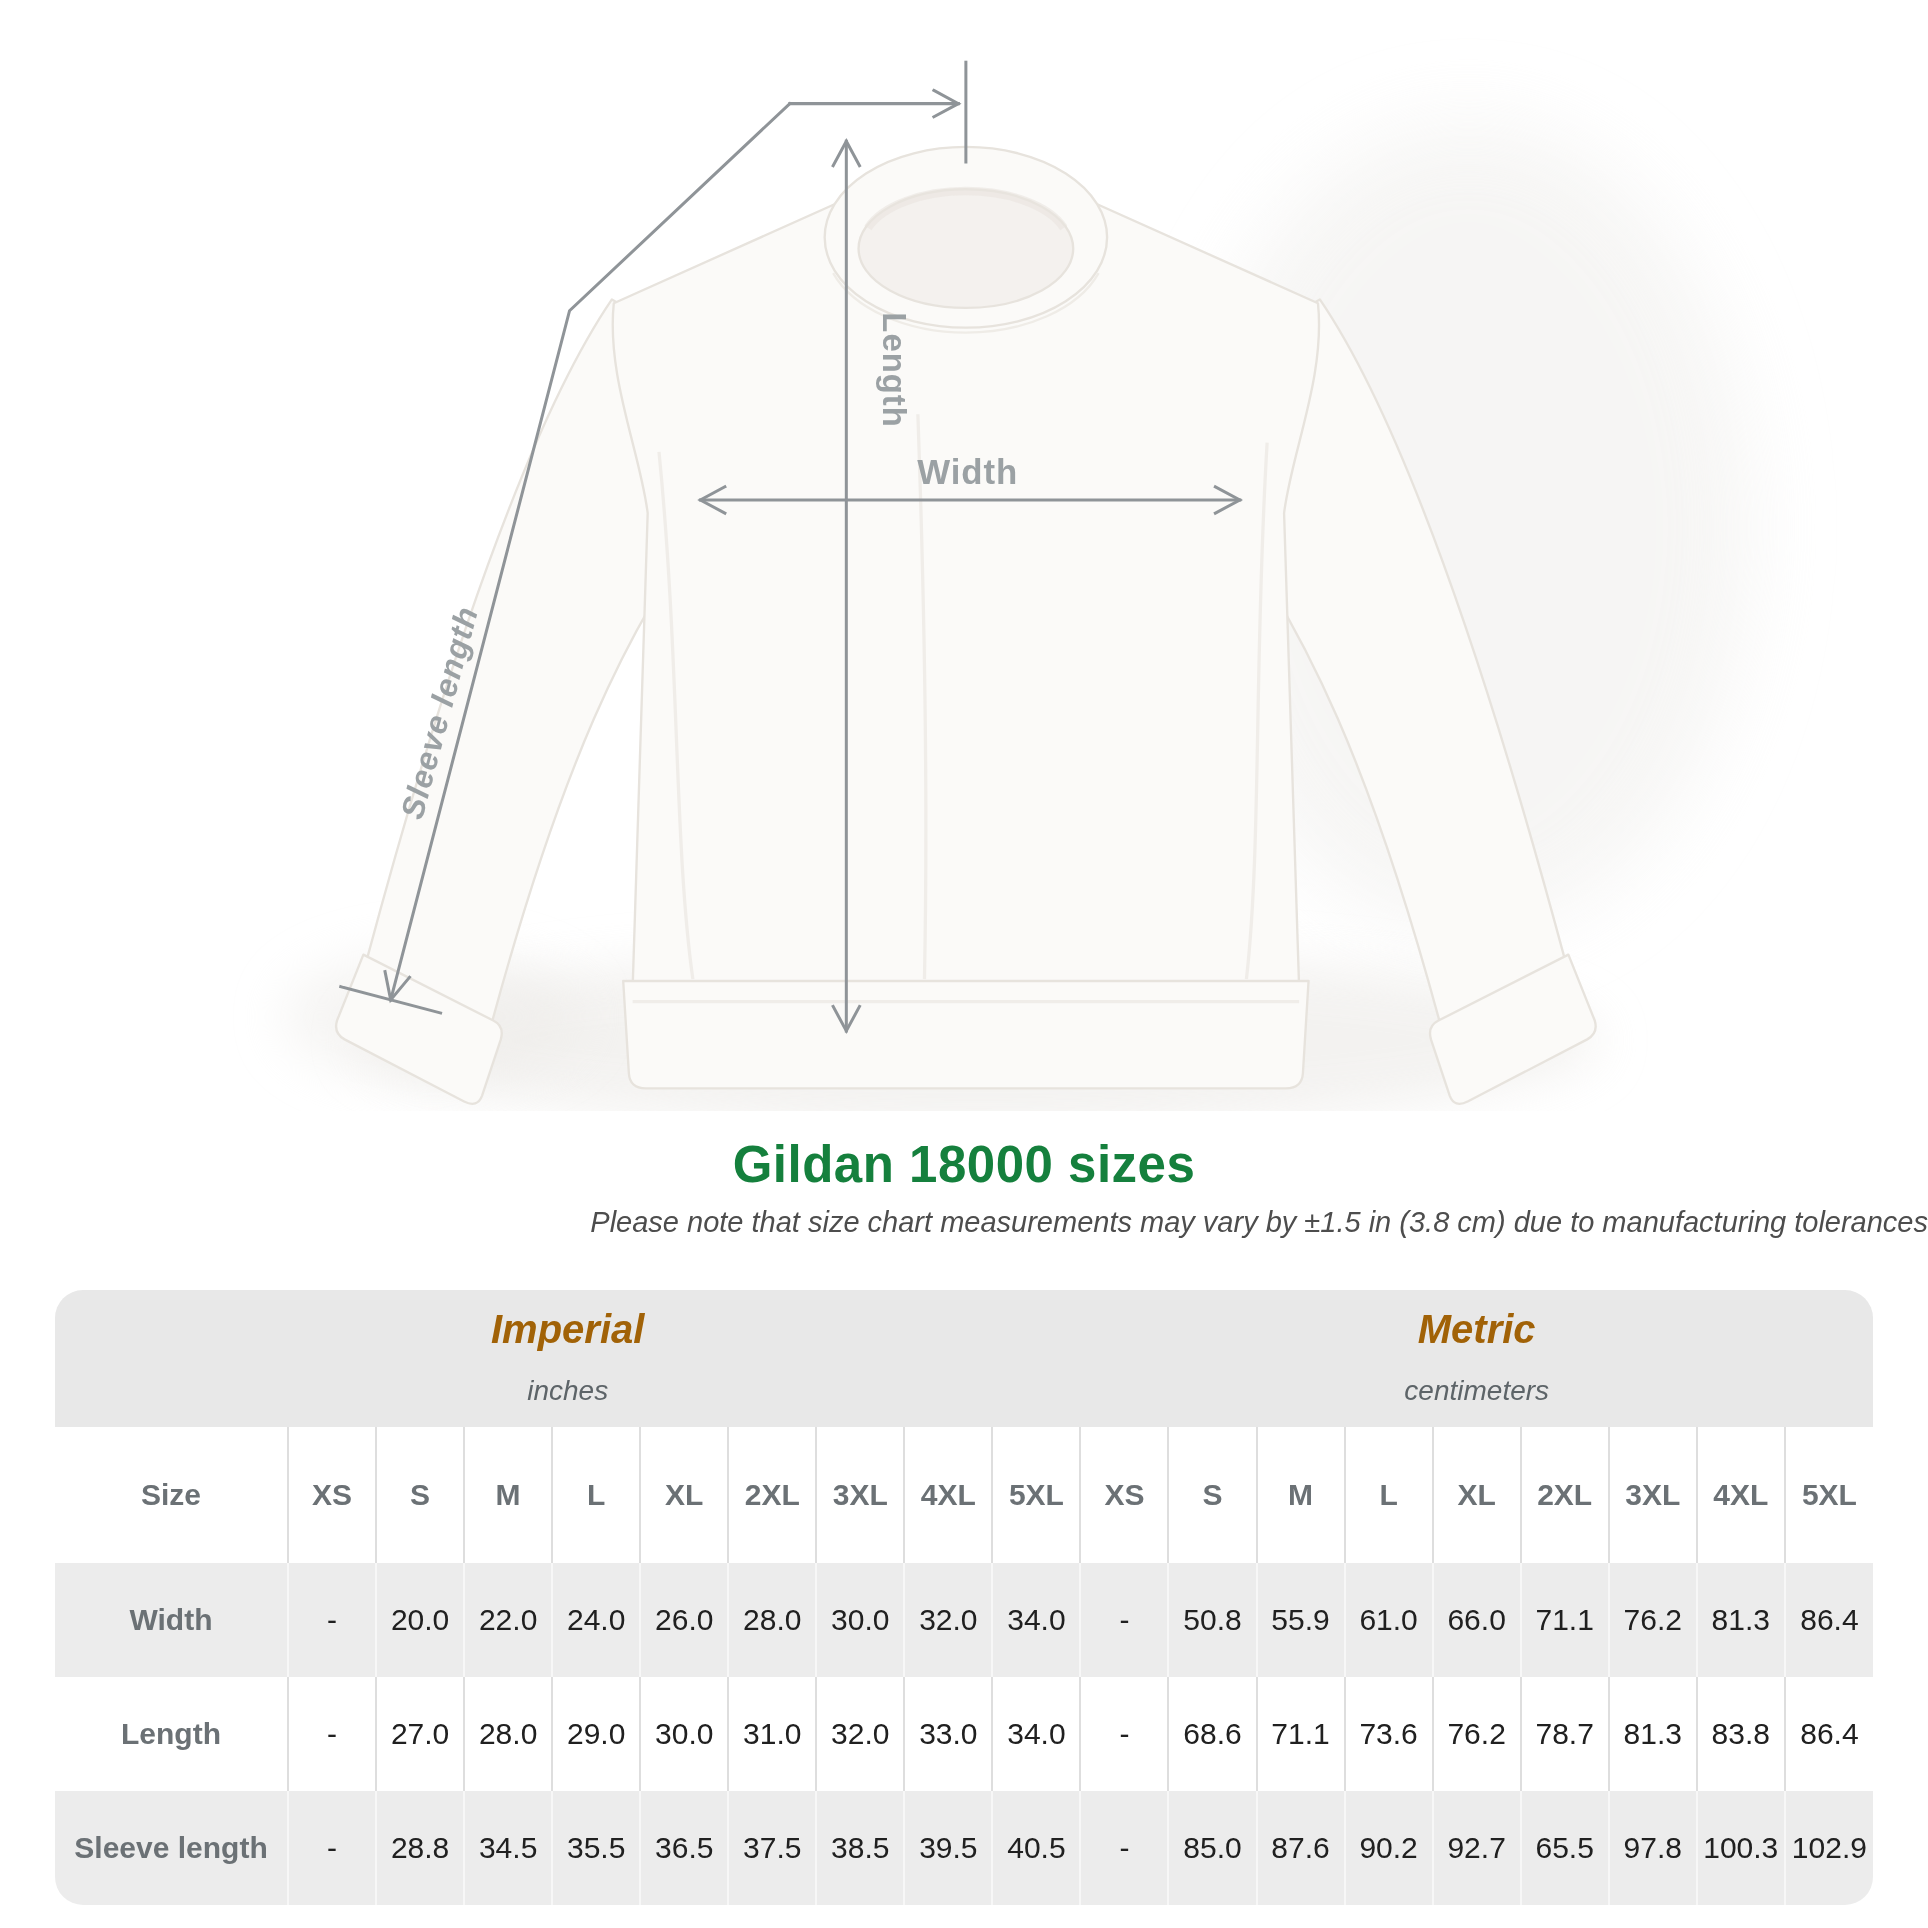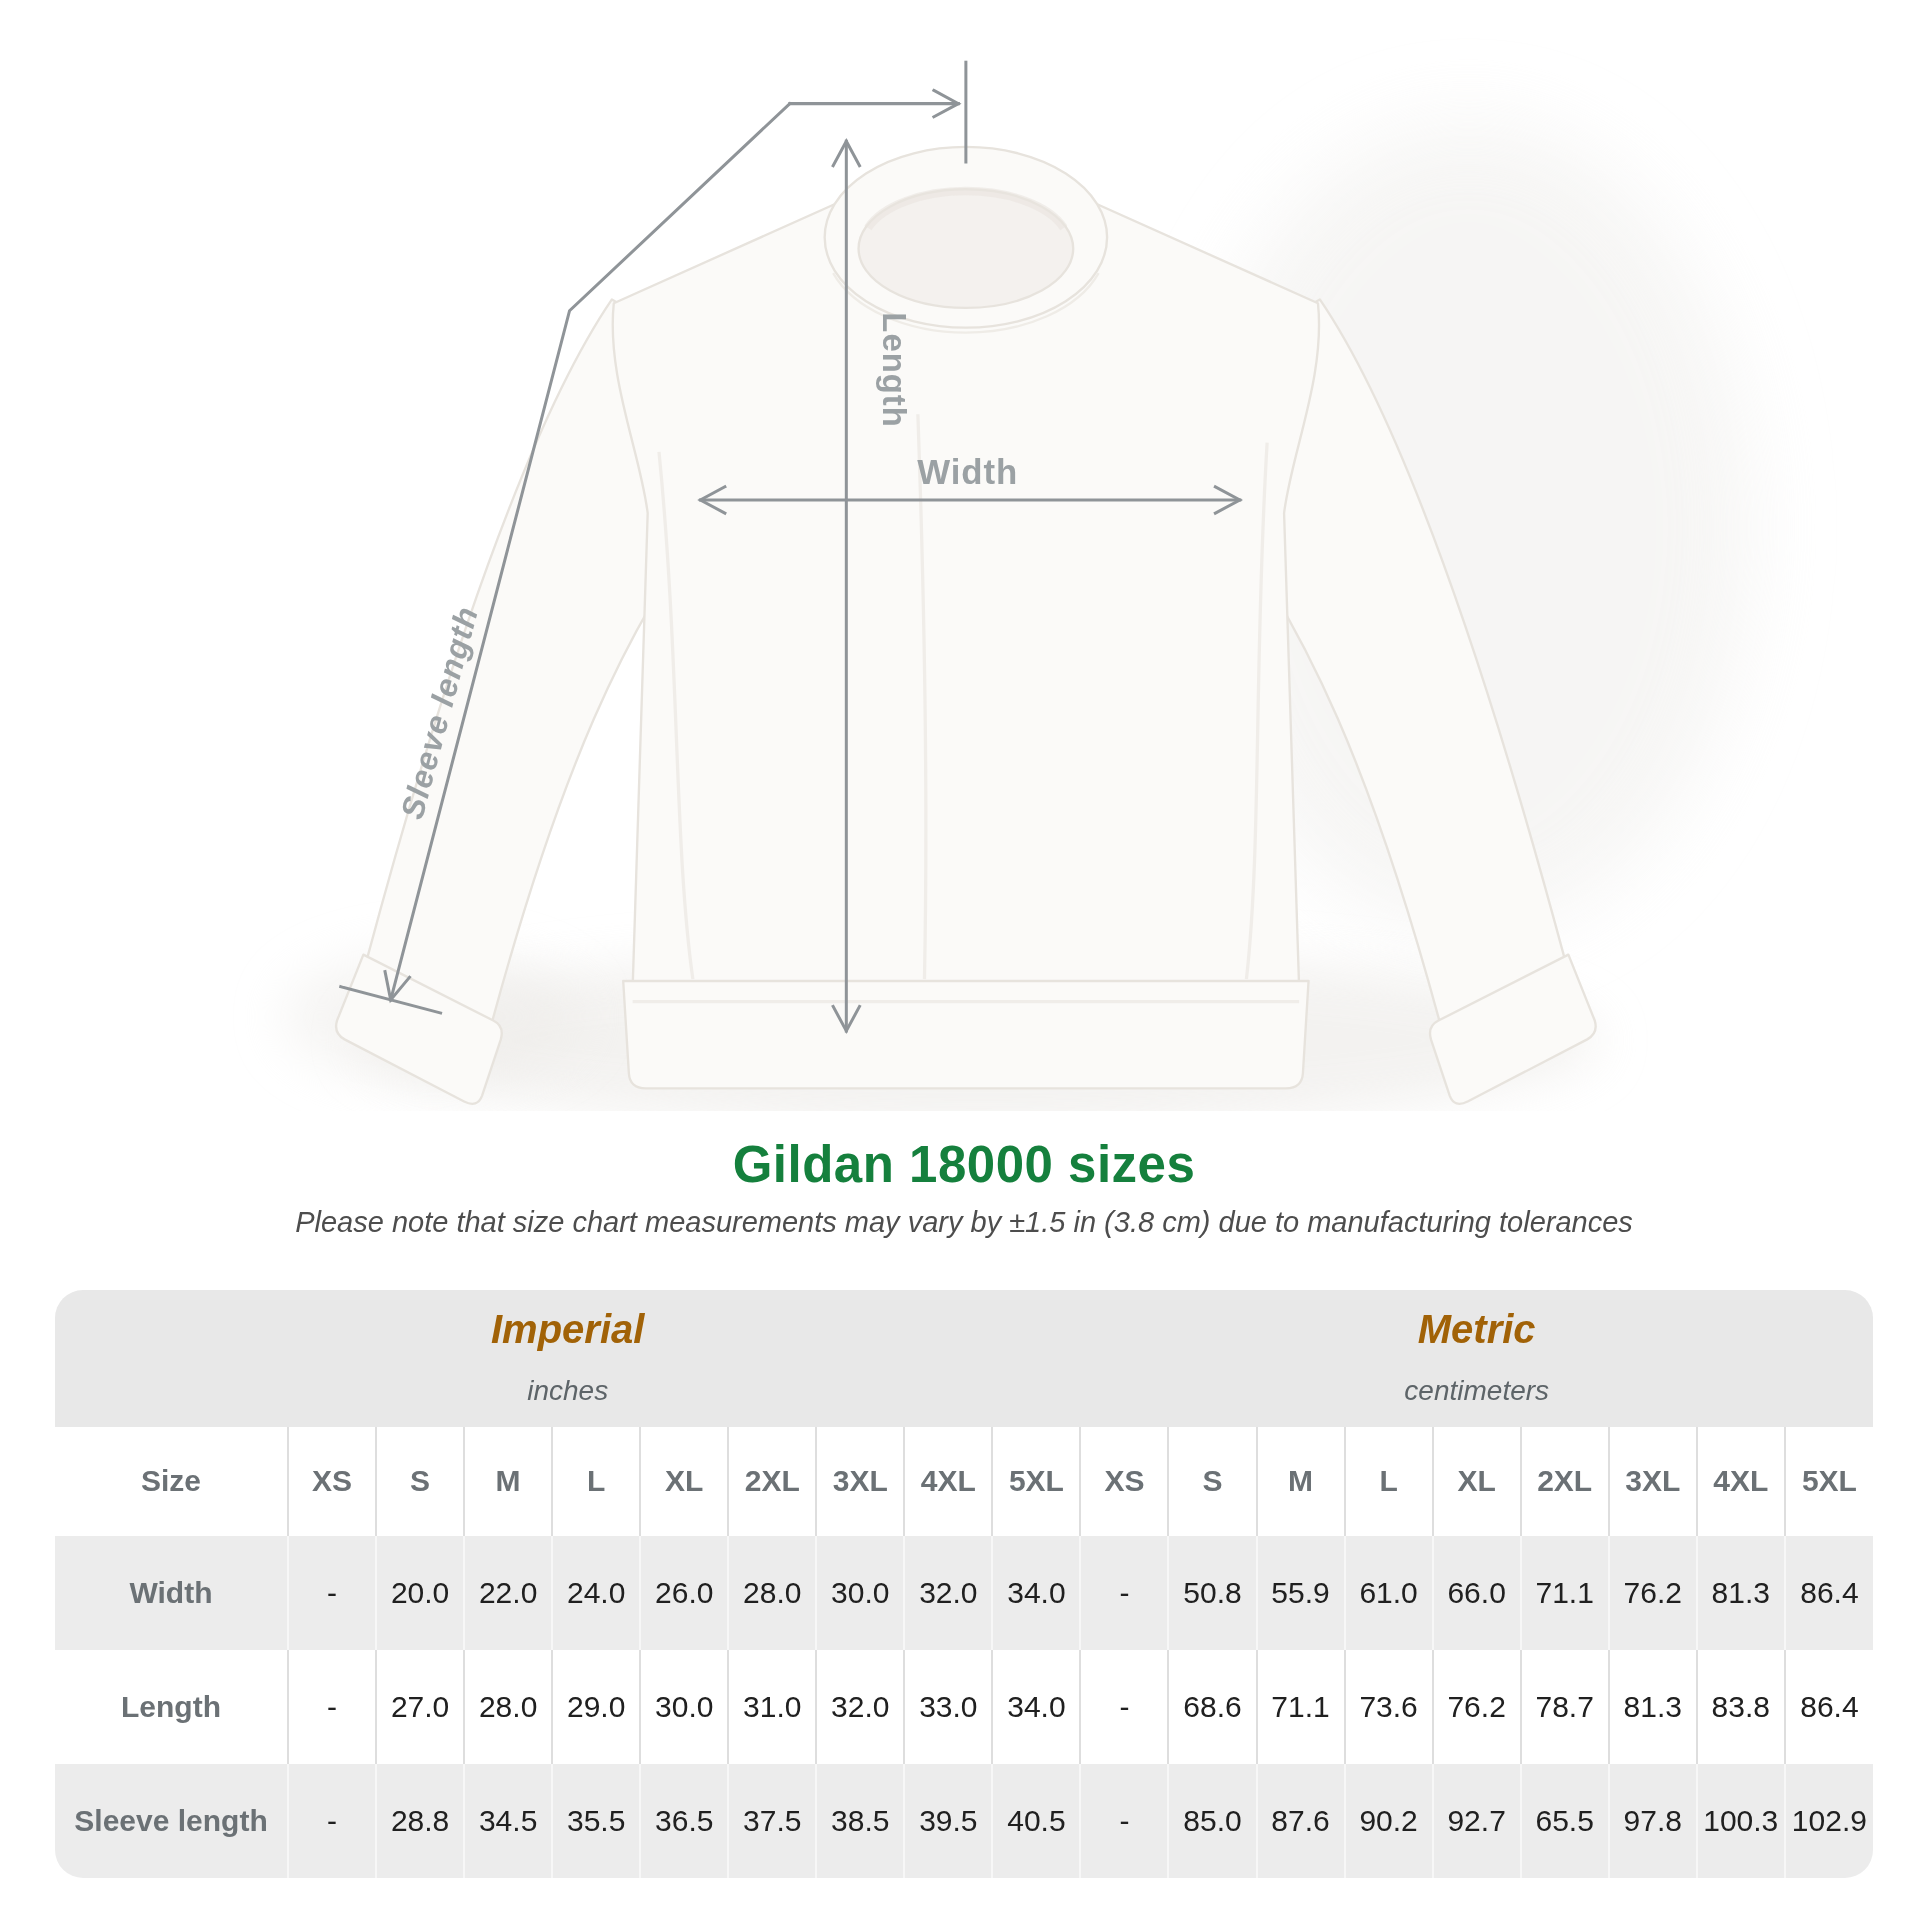--- a/index.html
+++ b/index.html
@@ -14,21 +14,21 @@
   .figure svg { display:block; }
 
   .page-title {
     margin:24.5px 0 9.4px 0;
     text-align:center;
     font-size:51px; line-height:58px;
     font-weight:bold; color:#15803d;
     letter-spacing:0.5px;
   }
   .page-subtitle {
-    margin:0; text-align:center;
+    margin:0; text-align:right;
     font-style:italic; font-size:29px; line-height:38px;
     color:#4d4d4d;
   }
 
   .table-wrap {
     margin:49px 55px 0 55px;
     border-radius:28px;
     overflow:hidden;
     background:#ffffff;
   }
@@ -41,21 +41,21 @@
     text-align:center; vertical-align:middle;
     padding:0; font-size:30px;
   }
   
   tr.band-row { height:137px; }
   tr.band-row th { background:#e8e8e8; }
   .g-label { font-size:40px; font-weight:bold; font-style:italic; color:#a16207; line-height:45px; }
   .g-unit  { font-size:28px; font-weight:normal; font-style:italic; color:#5d6468; line-height:36px; margin-top:21px; }
 
   
-  tr.sizes-row { height:109px; background:#ffffff; }
+  tr.sizes-row { height:136px; background:#ffffff; }
   tr.sizes-row th { font-weight:bold; color:#6b7175; border-left:2.8px solid #dedede; }
   tr.sizes-row th:first-child { border-left:none; }
 
   
   tbody tr { height:114px; }
   tr.shade { background:#ececec; }
   tr.shade td { border-left:2.8px solid #f7f7f7; }
   tr.plain { background:#ffffff; }
   tr.plain td { border-left:2.8px solid #dedede; }
   tbody td:first-child { border-left:none !important; }

